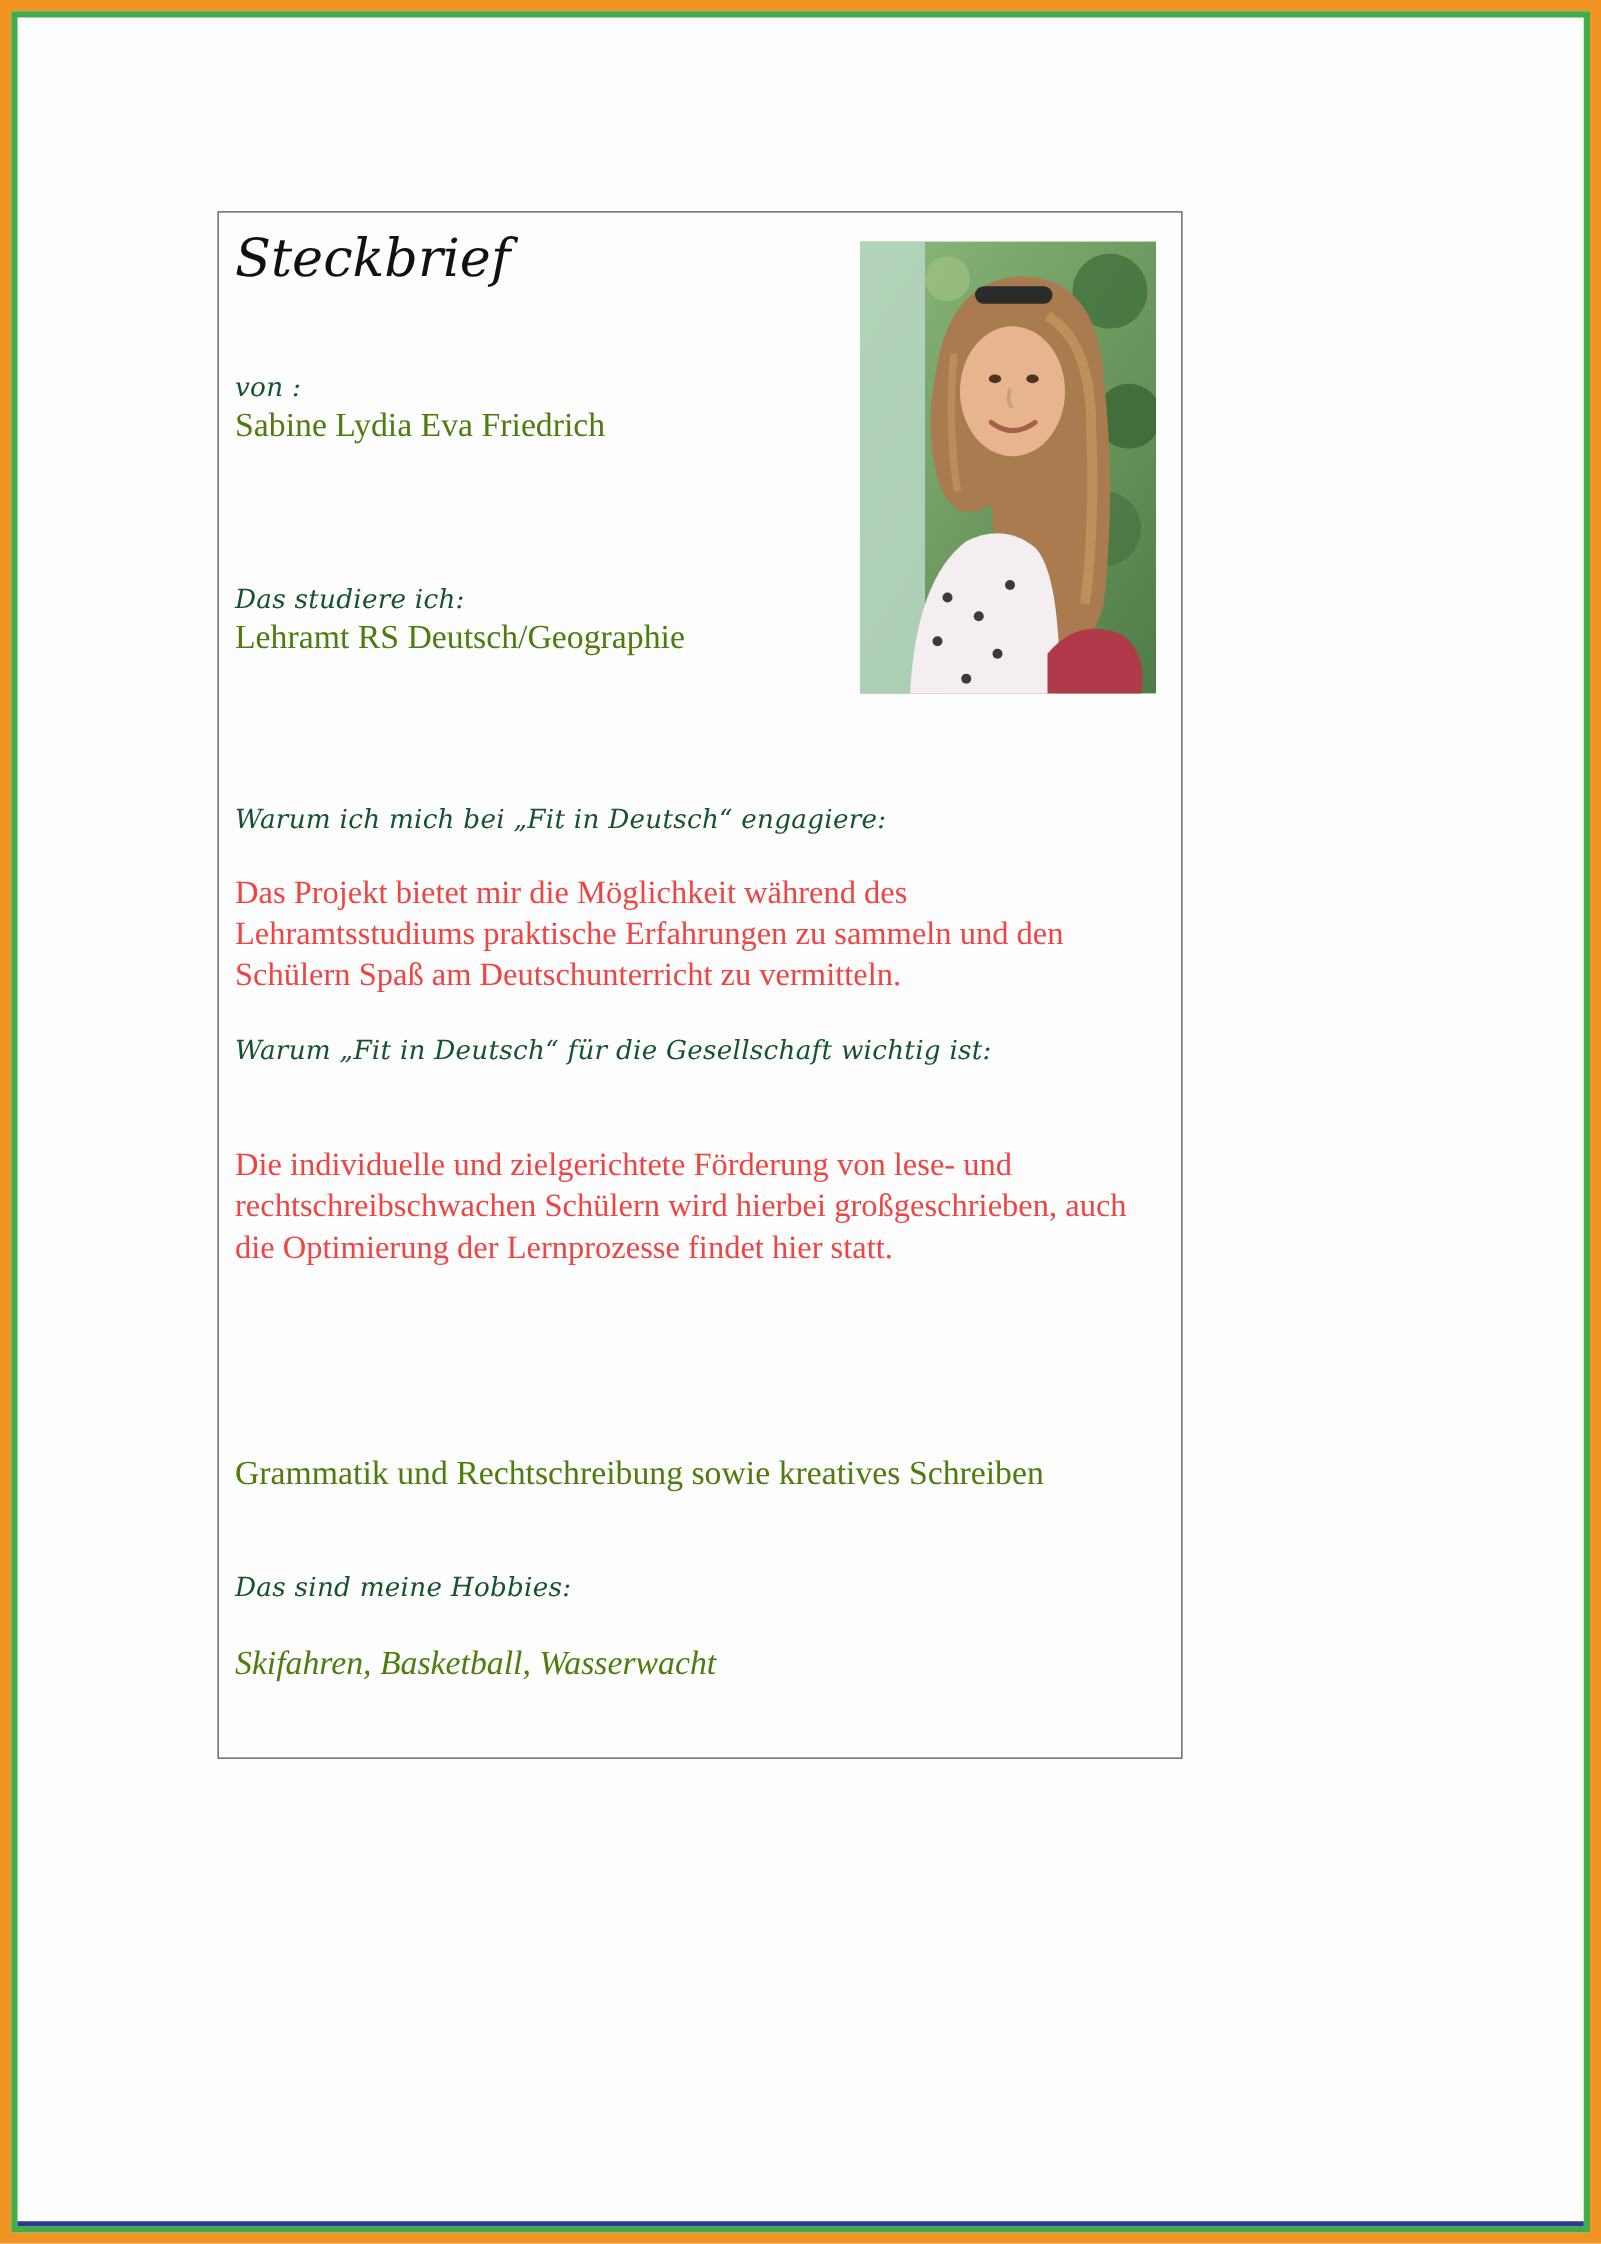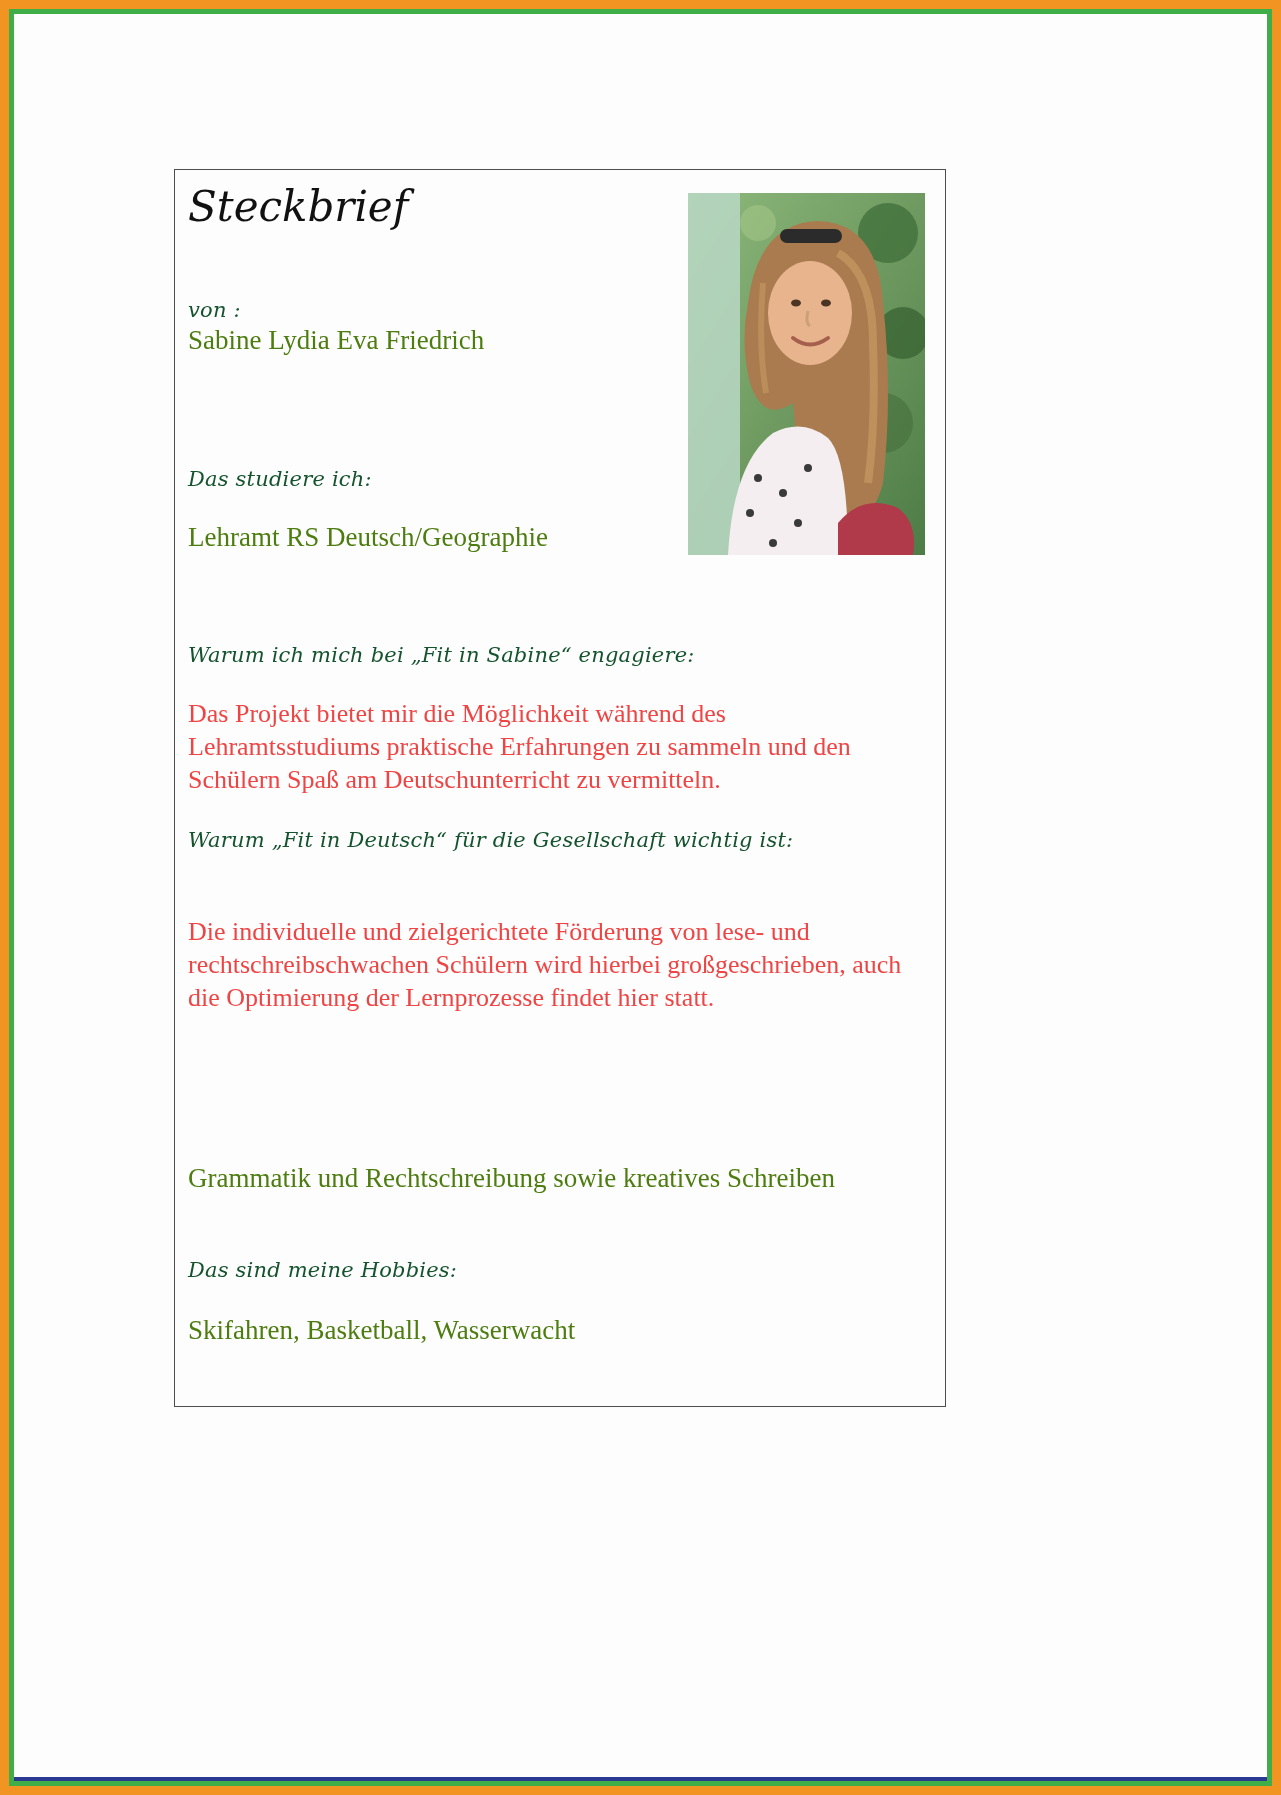--- a/index.html
+++ b/index.html
@@ -72,29 +72,29 @@
     left: 513px; top: 23px;
     width: 237px; height: 362px;
     overflow: hidden;
   }
   .photo svg { display: block; }
 
   
   .pos-von        { top: 128px; }
   .pos-name       { top: 155px; }
   .pos-study-lbl  { top: 297px; }
-  .pos-study-val  { top: 324px; margin-top: 28px; }
+  .pos-study-val  { top: 324px; }
   .pos-why1-lbl   { top: 473px; }
   .pos-why1-txt   { top: 527px; }
   .pos-why2-lbl   { top: 658px; }
   .pos-why2-txt   { top: 745px; }
   .pos-fun-lbl    { top: 940px; }
   .pos-fun-val    { top: 993px; }
   .pos-hob-lbl    { top: 1088px; }
-  .pos-hob-val    { top: 1145px; }
+  .pos-hob-val    { top: 1145px; font-style: italic; }
 </style>
 </head>
 <body>
 
 <div class="outer-frame">
   <div class="inner-frame">
 
     <div class="card">
 
       <div class="card-title">Steckbrief</div>
@@ -138,21 +138,21 @@
           <path d="M150 330 Q175 300 210 315 Q230 330 225 362 L150 362 Z" fill="#b03a4a"></path>
         </svg>
       </div>
 
       <div class="label pos-von">von :</div>
       <div class="value pos-name">Sabine Lydia Eva Friedrich</div>
 
       <div class="label pos-study-lbl">Das studiere ich:</div>
       <div class="value pos-study-val">Lehramt RS Deutsch/Geographie</div>
 
-      <div class="label pos-why1-lbl">Warum ich mich bei „Fit in Sabine“ engagiere:</div>
+      <div class="label pos-why1-lbl">Warum ich mich bei „Fit in Deutsch“ engagiere:</div>
       <div class="para pos-why1-txt">Das Projekt bietet mir die Möglichkeit während des Lehramtsstudiums praktische Erfahrungen zu sammeln und den Schülern Spaß am Deutschunterricht zu vermitteln.</div>
 
       <div class="label pos-why2-lbl">Warum „Fit in Deutsch“ für die Gesellschaft wichtig ist:</div>
       <div class="para pos-why2-txt">Die individuelle und zielgerichtete Förderung von lese- und rechtschreibschwachen Schülern wird hierbei großgeschrieben, auch die Optimierung der Lernprozesse findet hier statt.</div>
 
       <div class="value pos-fun-val">Grammatik und Rechtschreibung sowie kreatives Schreiben</div>
 
       <div class="label pos-hob-lbl">Das sind meine Hobbies:</div>
       <div class="value pos-hob-val">Skifahren, Basketball, Wasserwacht</div>
 

